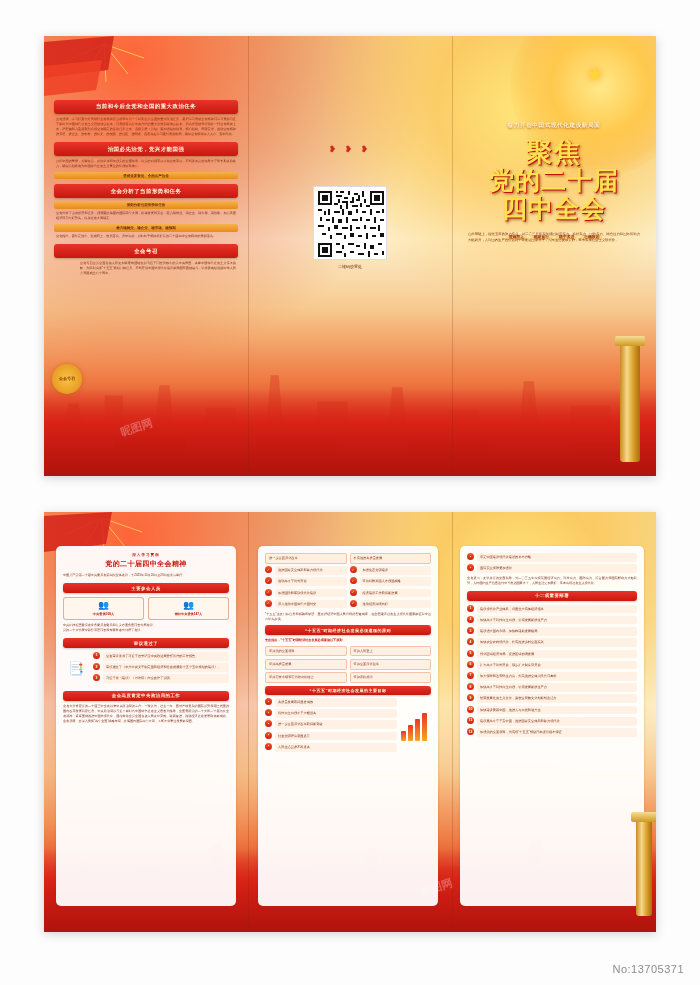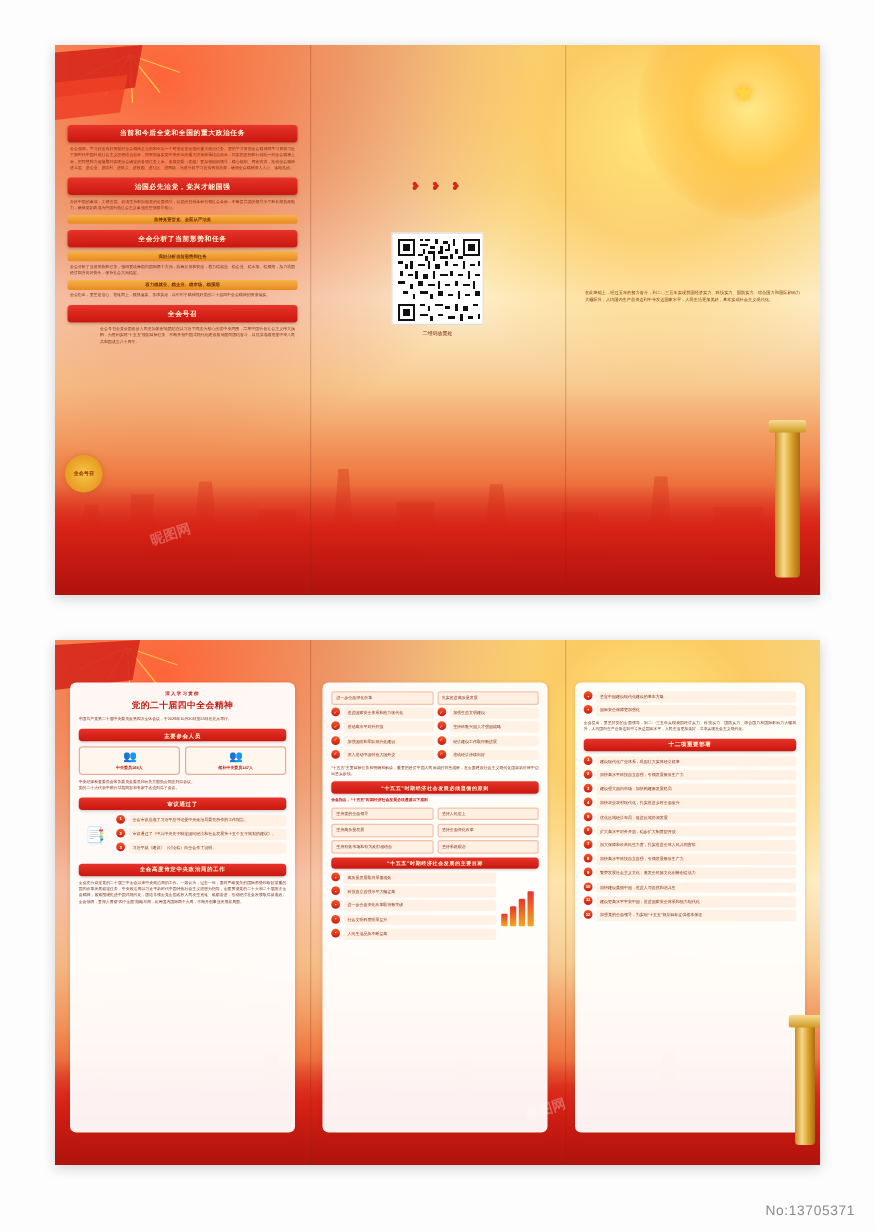--- a/index.html
+++ b/index.html
@@ -356,20 +356,34 @@
           </svg>
         </div>
         <div class="qr-label">二维码放置处</div>
       </div>
     </div>
 
     <div class="panel p3">
       <div class="cover-sun"></div>
       <div class="cover-star">★</div>
 
+      <div class="cover-top">
+        <div class="cover-sub1">奋力开创中国式现代化建设新局面</div>
+        <div class="cover-title">
+          <div class="ct1">聚焦</div>
+          <div class="ct2">党的二十届</div>
+          <div class="ct3">四中全会</div>
+        </div>
+        <div class="cover-chips">
+          <span class="chip">迎难而上</span>
+          <span class="chip">砥砺前行</span>
+          <span class="chip">继中求进</span>
+          <span class="chip">行稳致远</span>
+        </div>
+      </div>
 
       <div class="cover-para">在此基础上，经过五年的努力奋斗，到二〇三五年实现我国经济实力、科技实力、国防实力、综合国力和国际影响力大幅跃升，人均国内生产总值达到中等发达国家水平，人民生活更加美好，基本实现社会主义现代化。</div>
       <div class="pillar"></div>
     </div>
   </div>
 
   <div class="sheet sheet-back">
     <div class="bg"></div>
     <svg class="bg-city" viewBox="0 0 612 200" preserveAspectRatio="none">
       <path fill="rgba(214,60,30,.4)" d="M0,200 L0,154 L30,154 L34,126 L44,126 L48,154 L90,154 L90,130 L120,130 L120,154 L170,154 L174,108 L184,108 L188,154 L240,154 L240,134 L280,134 L280,154 L330,154 L334,112 L344,112 L348,154 L410,154 L410,132 L450,132 L450,154 L500,154 L504,104 L514,104 L518,154 L612,154 L612,200 Z"></path>

